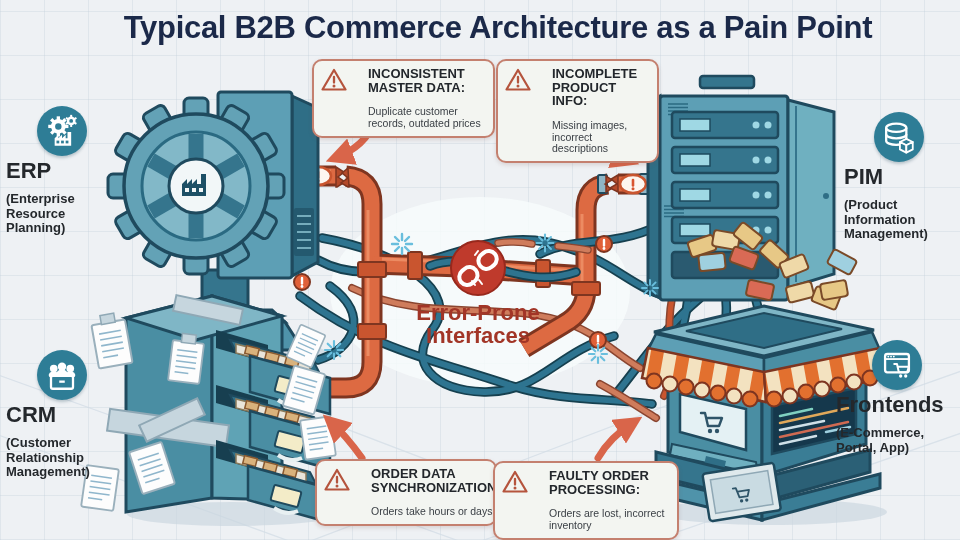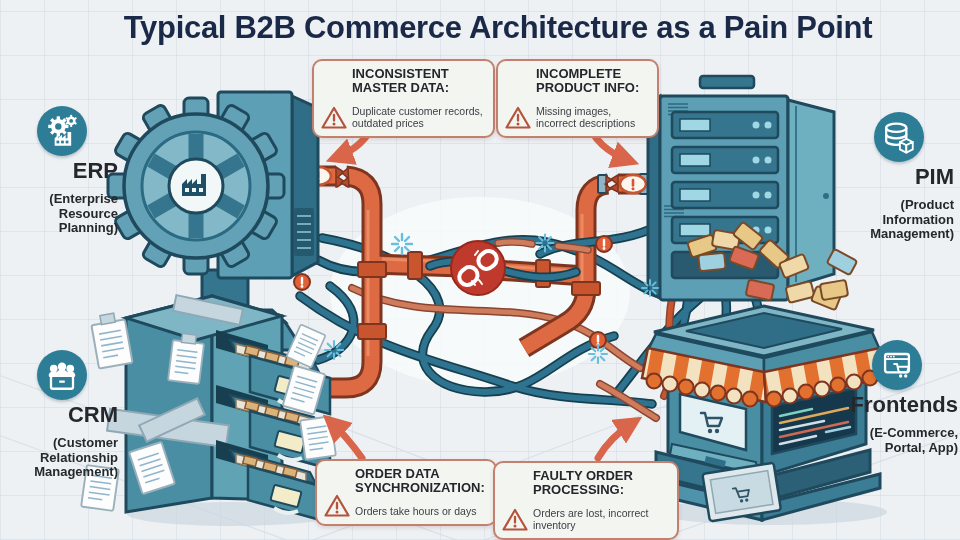--- a/index.html
+++ b/index.html
@@ -9,27 +9,27 @@
   body{margin:0}
   .stage{position:relative;width:960px;height:540px;overflow:hidden;
     background-color:var(--background);
     background-image:
       repeating-linear-gradient(0deg, rgba(185,200,212,.28) 0 1px, transparent 1px 44px),
       repeating-linear-gradient(90deg, rgba(185,200,212,.28) 0 1px, transparent 1px 44px);
     font-family:"Liberation Sans",sans-serif;padding-left:36px;}
   svg.illu{position:absolute;left:0;top:0;z-index:1}
   .title{position:absolute;top:10px;left:0;width:100%;text-align:center;font-size:31px;
     font-weight:800;color:var(--title);letter-spacing:-.3px;z-index:2}
-  .syslabel{position:absolute;text-align:right;color:#24282c;z-index:2}
+  .syslabel{position:absolute;text-align:left;color:#24282c;z-index:2}
   .sysicon{width:50px;height:50px;border-radius:50%;background:var(--icon_bg);
     margin:0 auto 4px;display:flex;align-items:center;justify-content:center;
     box-shadow:0 2px 3px rgba(20,60,80,.25)}
   .sysname{font-size:22px;font-weight:800;line-height:1}
   .syssub{font-size:13px;font-weight:700;line-height:1.12;margin-top:10px}
-  .callout{position:absolute;display:flex;gap:5px;align-items:flex-end;z-index:2;
+  .callout{position:absolute;display:flex;gap:21px;align-items:flex-start;z-index:2;
     background:var(--callout_bg);border:2.5px solid var(--callout_border);border-radius:10px;
     padding:6px 7px;box-sizing:border-box;box-shadow:0 2px 4px rgba(120,80,70,.18)}
   .co-icon{flex:0 0 auto;margin-top:1px}
   .co-title{font-size:13px;font-weight:800;line-height:1.05;color:#23272c}
   .co-body{font-size:10.5px;line-height:1.12;color:#3b4046;margin-top:12px}
   .centerlabel{position:absolute;left:378px;top:301px;width:200px;text-align:center;
     font-size:22px;font-weight:800;line-height:1.05;color:var(--red_text);z-index:2}
 </style>
 </head>
 <body>
@@ -597,14 +597,18 @@
     <path d="M13 2 L24.5 21.5 H1.5 Z" fill="none" stroke="#b5543d" stroke-width="2.2" stroke-linejoin="round"></path>
     <line x1="13" y1="9" x2="13" y2="14.5" stroke="#b5543d" stroke-width="2.3" stroke-linecap="round"></line>
     <circle cx="13" cy="18" r="1.5" fill="#b5543d"></circle>
   </svg>
   <div>
     <div class="co-title">FAULTY ORDER PROCESSING:</div>
     <div class="co-body">Orders are lost, incorrect inventory</div>
   </div>
 </div>
 
+<div class="centerlabel">
+  <div>Error-Prone</div>
+  <div>Interfaces</div>
+</div>
 
 </div>
 
 </body></html>

